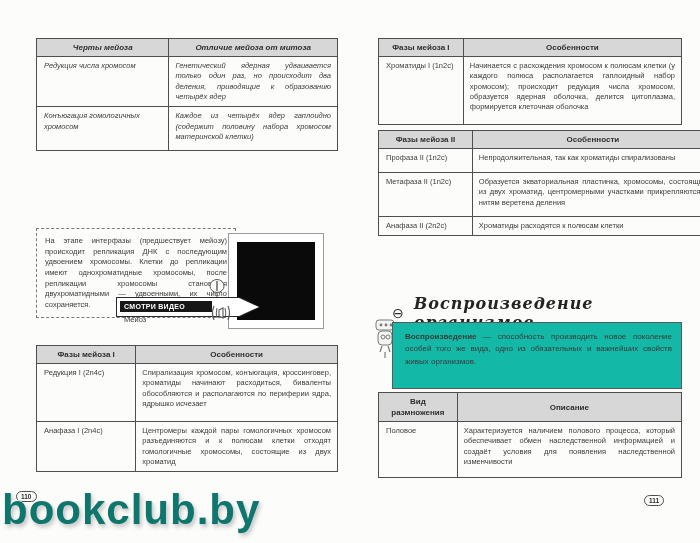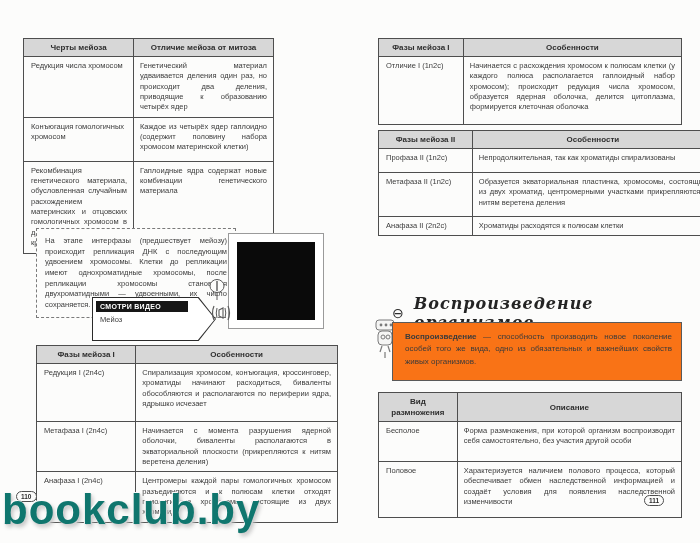--- a/index.html
+++ b/index.html
@@ -15,79 +15,75 @@
   .tbl td.phase{padding-left:7px;}
 
   .notebox{position:absolute;left:36px;top:228px;width:182px;
            border:1px dashed #7a7a7a;padding:7px 8px;font-size:7.5px;
            line-height:1.42;text-align:justify;background:#fcfcfb;}
 
   .qr{position:absolute;left:228px;top:233px;width:96px;height:96px;
       border:1px solid #9a9a9a;background:#fff;box-sizing:border-box;padding:8px;}
   .qr-inner{width:100%;height:100%;background:#0a0a0a;}
 
-  .video{position:absolute;left:92px;top:297px;width:124px;height:44px;}
+  .video{position:absolute;left:116px;top:297px;width:124px;height:20px;padding-left:20px;}
   .video .vc-outer{position:absolute;inset:0;background:#2a2a2a;
       clip-path:polygon(0 0,86% 0,100% 50%,86% 100%,0 100%);}
   .video .vc-inner{position:absolute;inset:1px;background:#fff;
       clip-path:polygon(0 0,86% 0,100% 50%,86% 100%,0 100%);}
   .video .vc-band{position:absolute;left:4px;top:4px;width:88px;height:11px;
       background:#161616;color:#fff;font-size:7px;font-weight:bold;
       letter-spacing:.3px;line-height:11px;padding-left:4px;}
   .video .vc-topic{position:absolute;left:8px;top:18px;font-size:7.5px;color:#3b3b3b;}
 
   .icon-svg{position:absolute;}
 
   .section-head{position:absolute;left:392px;top:294px;width:292px;
       display:flex;align-items:center;gap:10px;}
   .section-icon{font-size:14px;color:#2e2e2e;line-height:1;}
   .section-title{font-family:"DejaVu Serif",serif;font-style:italic;
       font-weight:bold;font-size:16px;color:#242424;letter-spacing:1px;
       word-spacing:6px;}
 
   .defbox{position:absolute;left:392px;top:322px;width:290px;box-sizing:border-box;
-      border:1px solid #5a5a5a;padding:8px 9px 12px 12px;font-size:8px;
-      line-height:1.55;text-align:justify;background:#f97316;}
+      border:1px solid #5a5a5a;padding:8px 9px 20px 12px;font-size:8px;
+      line-height:1.55;text-align:justify;background:#14b8a6;}
 
   .badge{position:absolute;border:1px solid #4e4e4e;border-radius:9px;
       font-size:6.5px;font-weight:bold;padding:1px 4px;color:#2e2e2e;
       background:#fcfcfb;}
 
   .watermark{position:absolute;left:2px;top:486px;font-size:42px;
       font-weight:bold;color:#0f766e;letter-spacing:1px;z-index:6;
       text-shadow:-1px -1px 0 #fafafa,1px 1px 0 #d2d2d2,2px 3px 4px #c3c3c3;}
 </style>
 </head>
 <body>
 
 <div class="scan">
 
-  <table class="tbl" style="left:23px;top:38px;width:251px;">
+  <table class="tbl" style="left:36px;top:38px;width:302px;font-style:italic;">
     <colgroup>
         <col style="width:44%">
         <col>
       </colgroup>
     <thead>
       <tr>
         <th>Черты мейоза</th>
         <th>Отличие мейоза от митоза</th>
       </tr>
     </thead>
     <tbody>
       <tr style="height:50px">
         <td class="phase">Редукция числа хромосом</td>
-        <td class="just">Генетический материал удваивается деления один раз, но происходит два деления, приводящие к образованию четырёх ядер</td>
+        <td class="just">Генетический ядерная удваивается только один раз, но происходит два деления, приводящие к образованию четырёх ядер</td>
       </tr>
       <tr style="height:44px">
         <td class="phase">Конъюгация гомологичных хромосом</td>
         <td class="just">Каждое из четырёх ядер гаплоидно (содержит половину набора хромосом материнской клетки)</td>
-      </tr>
-      <tr style="height:88px">
-        <td class="phase just">Рекомбинация генетического материала, обусловленная случайным расхождением материнских и отцовских гомологичных хромосом в дочерние клетки, а также кроссинговером</td>
-        <td class="just">Гаплоидные ядра содержат новые комбинации генетического материала</td>
       </tr>
     </tbody>
   </table>
 
   <div class="notebox">На этапе интерфазы (предшествует мейозу) происходит репликация ДНК с последующим удвоением хромосомы. Клетки до репликации имеют однохроматидные хромосомы, после репликации хромосомы становятся двухроматидными — удвоенными, их число сохраняется.</div>
 
   <svg class="icon-svg" style="left:207px;top:278px" width="20" height="24" viewBox="0 0 20 24">
     <ellipse cx="10" cy="8" rx="7" ry="6.5" fill="#fcfcfb" stroke="#5a5a5a" stroke-width="1"></ellipse>
     <line x1="10" y1="3" x2="10" y2="13" stroke="#5a5a5a" stroke-width="1.4"></line>
     <line x1="10" y1="14" x2="10" y2="22" stroke="#5a5a5a" stroke-width="1"></line>
@@ -121,24 +117,20 @@
       <tr>
         <th>Фазы мейоза I</th>
         <th>Особенности</th>
       </tr>
     </thead>
     <tbody>
       <tr style="height:58px">
         <td class="phase">Редукция I (2n4c)</td>
         <td class="just">Спирализация хромосом, конъюгация, кроссинговер, хроматиды начинают расходиться, биваленты обособляются и располагаются по периферии ядра, ядрышко исчезает</td>
       </tr>
-      <tr style="height:50px">
-        <td class="phase">Метафаза I (2n4c)</td>
-        <td class="just">Начинается с момента разрушения ядерной оболочки, биваленты располагаются в экваториальной плоскости (прикрепляются к нитям веретена деления)</td>
-      </tr>
       <tr style="height:44px">
         <td class="phase">Анафаза I (2n4c)</td>
         <td class="just">Центромеры каждой пары гомологичных хромосом разъединяются и к полюсам клетки отходят гомологичные хромосомы, состоящие из двух хроматид</td>
       </tr>
     </tbody>
   </table>
 
   <span class="badge" style="left:16px;top:491px;">110</span>
 
   <div class="watermark">bookclub.by</div>
@@ -149,21 +141,21 @@
         <col>
       </colgroup>
     <thead>
       <tr>
         <th>Фазы мейоза I</th>
         <th>Особенности</th>
       </tr>
     </thead>
     <tbody>
       <tr style="height:68px">
-        <td class="phase">Отличие I (1n2c)</td>
+        <td class="phase">Хроматиды I (1n2c)</td>
         <td class="just">Начинается с расхождения хромосом к полюсам клетки (у каждого полюса располагается гаплоидный набор хромосом); происходит редукция числа хромосом, образуется ядерная оболочка, делится цитоплазма, формируется клеточная оболочка</td>
       </tr>
     </tbody>
   </table>
 
   <table class="tbl" style="left:378px;top:130px;width:336px;">
     <colgroup>
         <col style="width:28%">
         <col>
       </colgroup>
@@ -216,24 +208,20 @@
         <col style="width:26%">
         <col>
       </colgroup>
     <thead>
       <tr>
         <th>Вид размножения</th>
         <th>Описание</th>
       </tr>
     </thead>
     <tbody>
-      <tr style="height:40px">
-        <td class="phase">Бесполое</td>
-        <td class="just">Форма размножения, при которой организм воспроизводит себя самостоятельно, без участия другой особи</td>
-      </tr>
       <tr style="height:56px">
         <td class="phase">Половое</td>
         <td class="just">Характеризуется наличием полового процесса, который обеспечивает обмен наследственной информацией и создаёт условия для появления наследственной изменчивости</td>
       </tr>
     </tbody>
   </table>
 
   <span class="badge" style="left:644px;top:495px;">111</span>
 
 </div>

